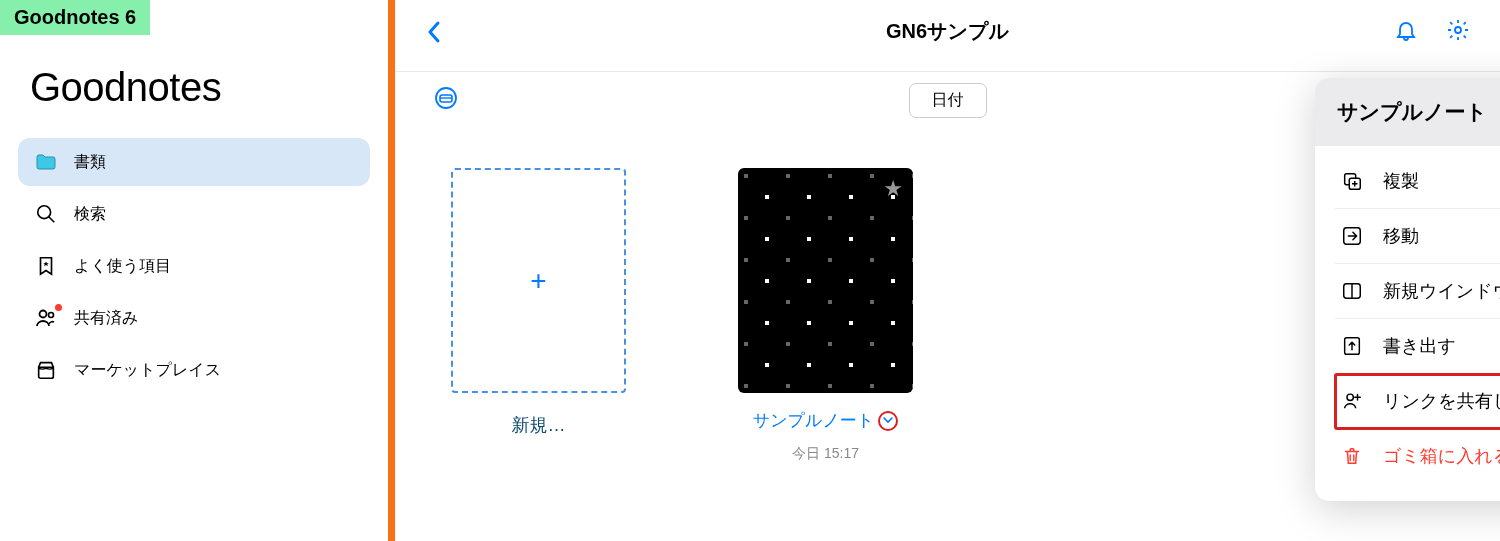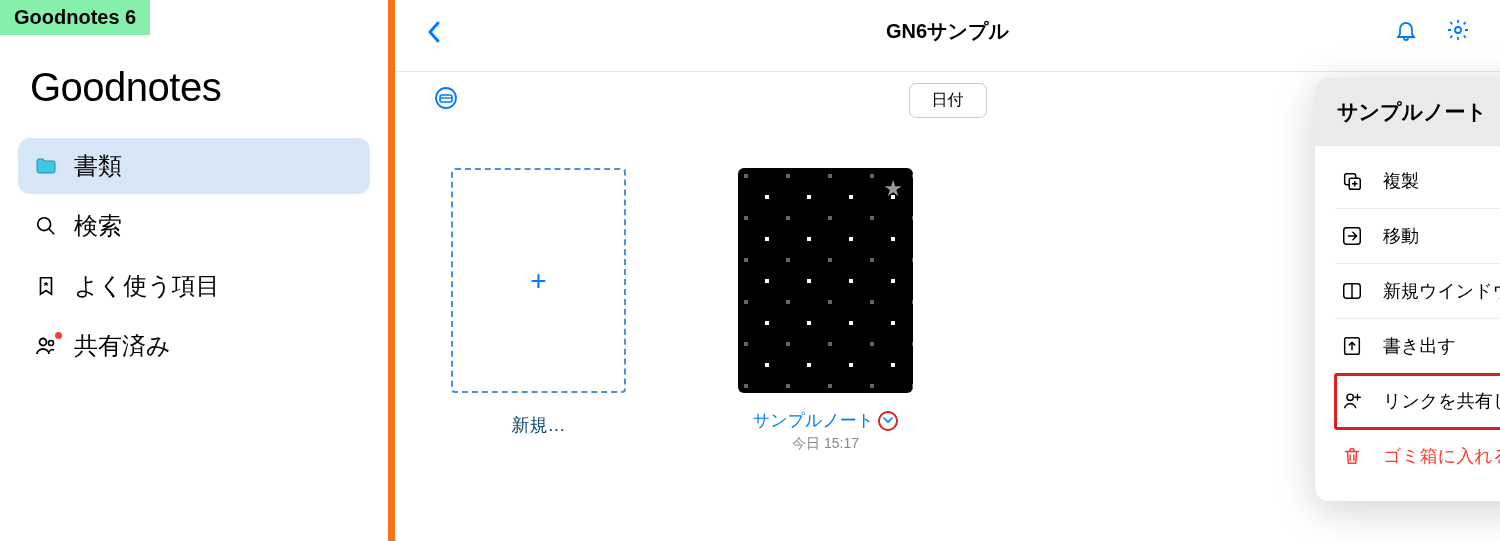--- a/index.html
+++ b/index.html
@@ -4,21 +4,21 @@
   <style>
     * { margin: 0; padding: 0; box-sizing: border-box; }
     body { font-family: -apple-system, BlinkMacSystemFont, "Hiragino Sans", sans-serif; width: 1500px; height: 541px; background: #fff; overflow: hidden; }
 
     .app-badge { position: absolute; top: 0; left: 0; background: #86efac; padding: 6px 14px; font-size: 20px; font-weight: 600; z-index: 10; }
 
     .container { display: flex; height: 100%; }
 
     .sidebar { width: 395px; padding: 65px 18px 0; background: #fff; border-right: 7px solid #f97316; }
     .logo { font-size: 40px; font-weight: 500; letter-spacing: -0.5px; margin: 0 12px 28px; }
-    .sidebar-item { display: flex; align-items: center; gap: 16px; padding: 12px 16px; border-radius: 12px; font-size: 24px; cursor: pointer; margin-bottom: 4px; }
+    .sidebar-item { display: flex; align-items: center; gap: 16px; padding: 12px 16px; border-radius: 12px; font-size: 16px; cursor: pointer; margin-bottom: 4px; }
     .sidebar-item.active { background: #d8e7f7; }
     .sidebar-item .icon { width: 24px; height: 24px; display: flex; align-items: center; justify-content: center; }
     .red-dot { position: relative; }
     .red-dot::after { content: ''; position: absolute; top: -2px; right: -4px; width: 7px; height: 7px; background: #ff3b30; border-radius: 50%; }
 
     .main { flex: 1; display: flex; flex-direction: column; position: relative; }
     .header { display: flex; align-items: flex-start; padding: 18px 30px; border-bottom: 1px solid #e8e8e8; position: relative; height: 72px; }
     .back-btn { color: #007aff; cursor: pointer; }
     .page-title { position: absolute; left: 50%; transform: translateX(-50%); font-size: 20px; font-weight: 600; }
     .header-right { margin-left: auto; display: flex; gap: 28px; }
@@ -32,21 +32,21 @@
     .grid { display: flex; gap: 112px; padding: 40px 40px 0 56px; }
     .item { display: flex; flex-direction: column; align-items: center; }
     .new-tile { width: 175px; height: 225px; border: 2px dashed #4a90e2; border-radius: 4px; display: flex; align-items: center; justify-content: center; color: #007aff; font-size: 28px; font-weight: 300; cursor: pointer; }
     .new-label { color: #0c4a6e; font-size: 18px; margin-top: 20px; }
     .note-tile { width: 175px; height: 225px; background: #000; border-radius: 6px; position: relative; cursor: pointer; overflow: hidden; }
     .note-tile .star { position: absolute; top: 8px; right: 10px; color: #999; font-size: 22px; }
     .dots-bg { width: 100%; height: 100%; background-image: radial-gradient(circle, #fff 2.5px, transparent 2.5px), radial-gradient(circle, #666 2.5px, transparent 2.5px); background-size: 42px 42px, 42px 42px; background-position: 8px 8px, 29px 29px; }
     .note-title-row { display: flex; align-items: center; gap: 4px; margin-top: 16px; }
     .note-title { color: #007aff; font-size: 17px; }
     .chevron-circle { width: 20px; height: 20px; border: 2.5px solid #d92020; border-radius: 50%; display: flex; align-items: center; justify-content: center; color: #007aff; font-size: 11px; cursor: pointer; }
-    .note-date { color: #888; font-size: 14px; margin-top: 3px; }
+    .note-date { color: #888; font-size: 14px; margin-top: 13px; }
 
     .popover { position: absolute; left: 920px; top: 78px; width: 400px; background: #fff; border-radius: 14px; box-shadow: 0 8px 40px rgba(0,0,0,0.18); overflow: hidden; z-index: 20; }
     .popover::before { content: ''; position: absolute; left: -10px; top: 310px; width: 0; height: 0; border-top: 12px solid transparent; border-bottom: 12px solid transparent; border-right: 12px solid #fff; }
     .popover-header { background: #ebebed; padding: 20px 22px; display: flex; align-items: center; justify-content: space-between; }
     .popover-title { font-size: 21px; font-weight: 600; }
     .popover-body { padding: 8px 20px 18px; }
     .menu-item { display: flex; align-items: center; gap: 18px; padding: 14px 4px; border-bottom: 1px solid #eee; cursor: pointer; font-size: 18px; }
     .menu-item:last-child { border-bottom: none; }
     .menu-item .icon { width: 26px; height: 26px; display: flex; align-items: center; justify-content: center; color: #000; }
     .menu-item.danger { color: #ff3b30; }
@@ -97,20 +97,30 @@
         <svg width="24" height="24" viewBox="0 0 24 24" fill="none">
             <circle cx="9" cy="8" r="3.5" stroke="#000" stroke-width="1.8"></circle>
             <path d="M3 20c0-3 3-5 6-5s6 2 6 5" stroke="#000" stroke-width="1.8"></path>
             <circle cx="17" cy="9" r="2.5" stroke="#000" stroke-width="1.6"></circle>
             <path d="M15 18c1-2 3-3 5-2" stroke="#000" stroke-width="1.6"></path>
           </svg>
       </span>
       <span>共有済み</span>
     </div>
 
+    <div class="sidebar-item">
+      <span class="icon">
+        <svg width="22" height="22" viewBox="0 0 24 24" fill="none">
+            <path d="M4 9h16v10a2 2 0 01-2 2H6a2 2 0 01-2-2V9z" stroke="#000" stroke-width="1.8"></path>
+            <path d="M4 9l2-5h12l2 5" stroke="#000" stroke-width="1.8"></path>
+            <path d="M4 9a4 2 0 008 0a4 2 0 008 0" stroke="#000" stroke-width="1.5" fill="none"></path>
+          </svg>
+      </span>
+      <span>マーケットプレイス</span>
+    </div>
   </div>
 
   <div class="main">
     <div class="header">
       <span class="back-btn">
         <svg width="18" height="28" viewBox="0 0 18 28" fill="none">
             <path d="M13 5l-8 9 8 9" stroke="#007aff" stroke-width="3" stroke-linecap="round" stroke-linejoin="round"></path>
           </svg>
       </span>
       <div class="page-title">GN6サンプル</div>

